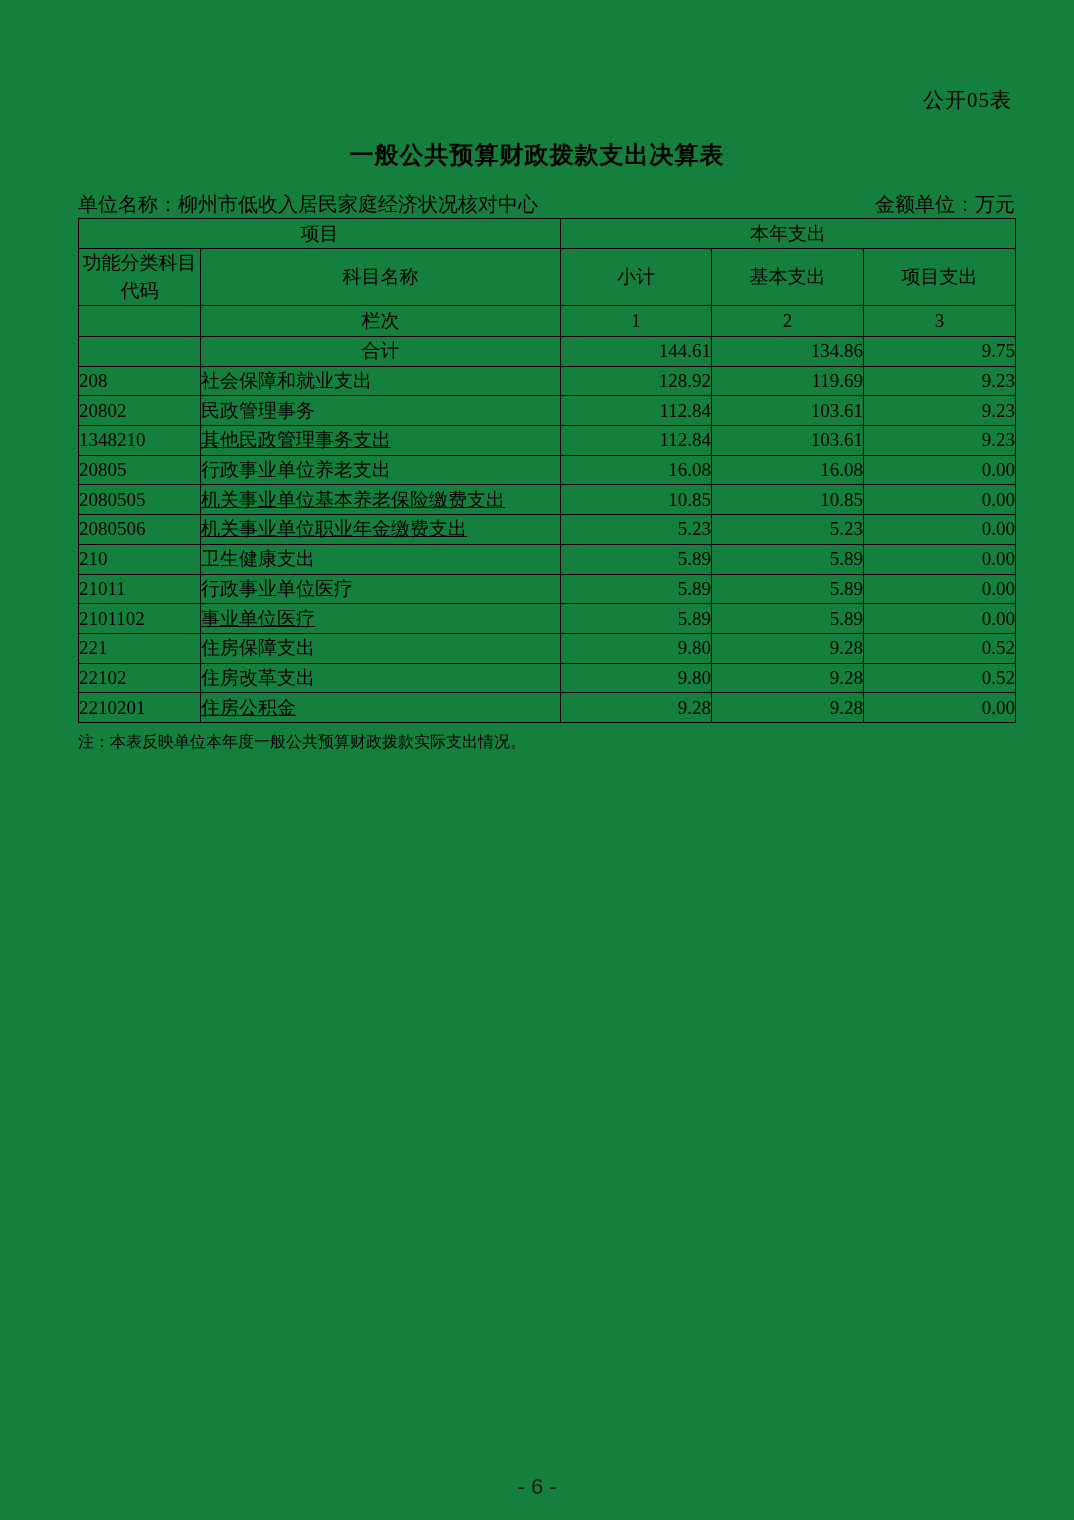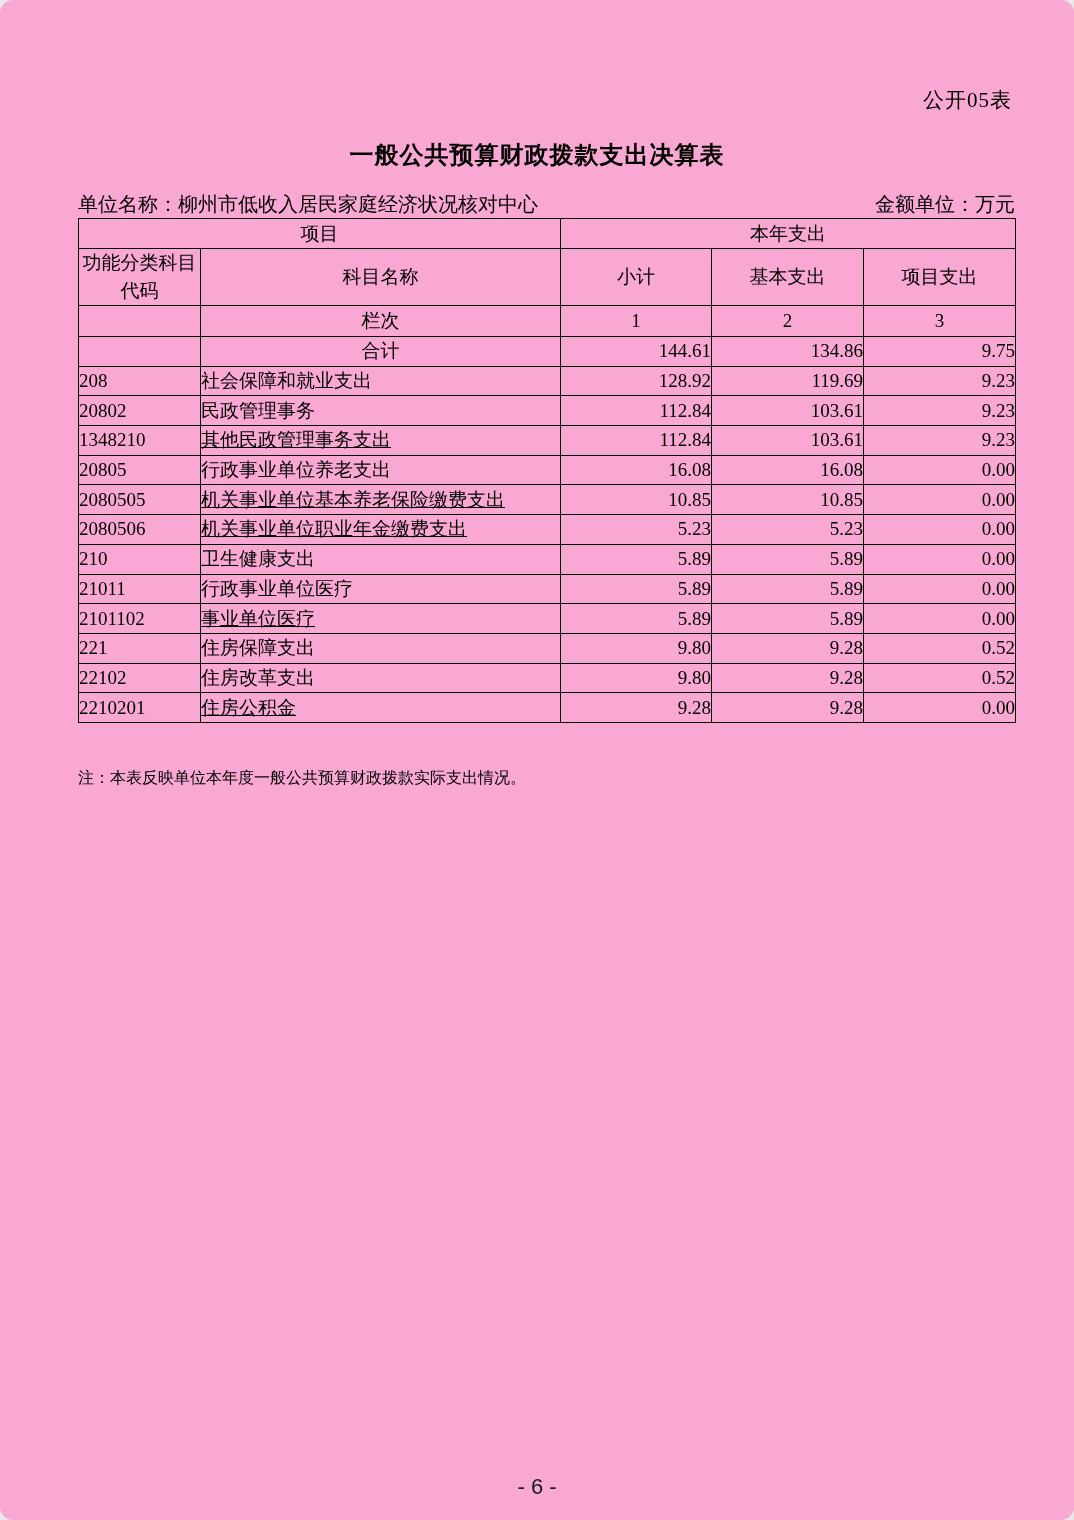--- a/index.html
+++ b/index.html
@@ -1,25 +1,24 @@
 <!DOCTYPE html>
 <html><head>
 <meta charset="utf-8">
 <style>
   html, body { margin: 0; padding: 0; background: #e8e8e8; }
   .page {
     position: relative;
     width: 1074px;
     height: 1520px;
-    background: #f9a8d4;
+    background: #15803d;
     margin: 0 auto;
     font-family: "Liberation Serif", "DejaVu Serif", serif;
     color: #000000;
     overflow: hidden;
-    border-radius: 13px;
   }
   .doc-label {
     position: absolute;
     top: 86px;
     right: 62px;
     font-size: 21px;
     letter-spacing: 1px;
   }
   .doc-title {
     position: absolute;
@@ -68,21 +67,21 @@
   .cell-num { text-align: right; padding-right: 5px; }
   .ind1 { padding-left: 8px; }
   .ind2 { padding-left: 26px; }
   .ind3 { padding-left: 46px; }
   .nind1 { padding-left: 9px; margin-top: 30px; }
   .nind2 { padding-left: 35px; }
   .nind3 { padding-left: 58px; text-decoration: underline; }
   .code-header span { display: block; }
   .table-note {
     position: absolute;
-    top: 768px;
+    top: 732px;
     left: 78px;
     font-size: 16px;
   }
   .page-number {
     position: absolute;
     top: 1474px;
     left: 0;
     width: 100%;
     text-align: center;
     font-family: "Liberation Sans", "DejaVu Sans", sans-serif;

